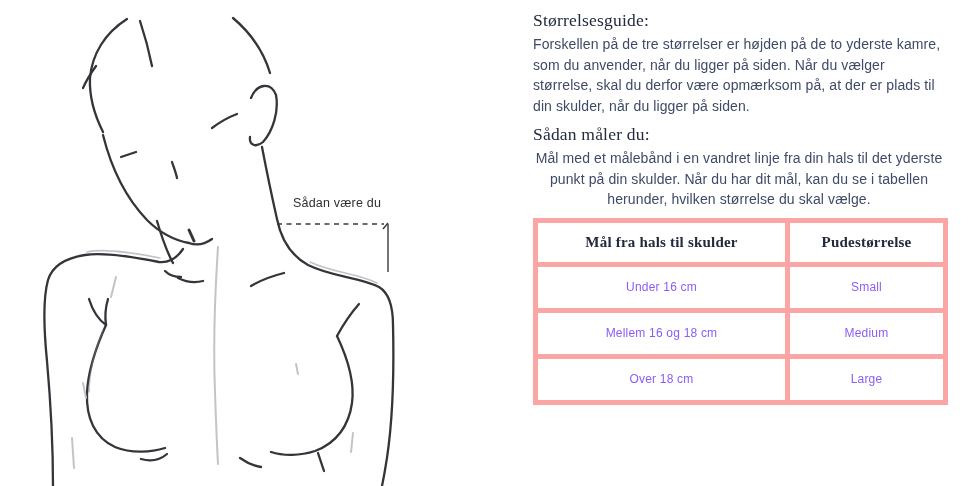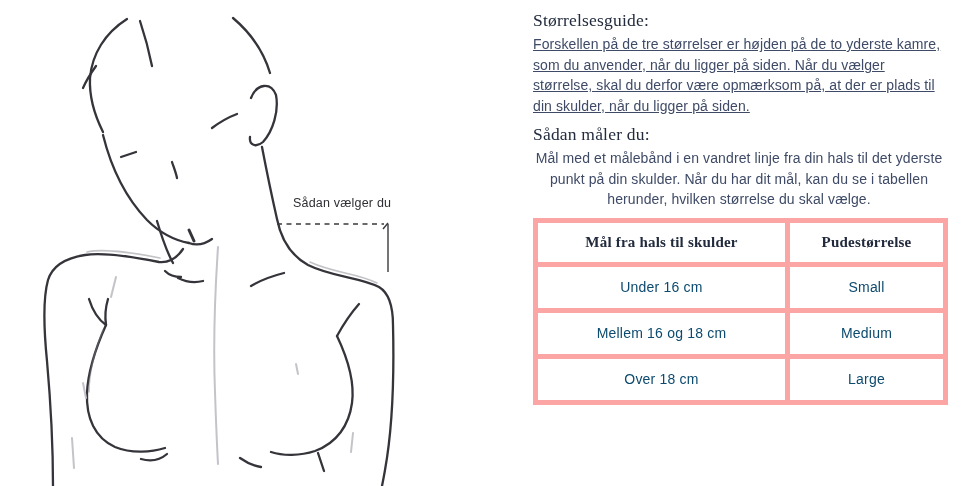--- a/index.html
+++ b/index.html
@@ -15,39 +15,39 @@
   }
 
   
   .text-pane{position:absolute;left:533px;top:10px;width:412px;color:#3e4a66;}
   .text-pane h2{
     font-family:"Liberation Serif",serif;font-weight:400;
     font-size:17.5px;line-height:21px;color:#222b3d;
     letter-spacing:.2px;margin:0 0 3px 0;
   }
   .text-pane p{font-size:14px;line-height:20.5px;margin:0;letter-spacing:.1px;}
-  .para-1{margin-bottom:8px !important;text-decoration:underline;}
+  .para-1{margin-bottom:8px !important;}
   .dims{margin-bottom:13px !important;}
   .para-2{margin-bottom:8px !important;text-align:center;}
   .para-3{margin-bottom:13px !important;}
   .dims .it{font-style:italic;}
 
   
   table.size-table{
     border-collapse:collapse;width:410px;table-layout:fixed;
     margin-top:0;
   }
   table.size-table th, table.size-table td{
     border:5px solid #fca5a5;text-align:center;vertical-align:middle;padding:0;
   }
   table.size-table th{
     font-family:"Liberation Serif",serif;font-weight:700;
     font-size:15px;color:#222b3d;height:39px;letter-spacing:.2px;
   }
-  table.size-table td{font-size:14px;color:#0c4a6e;height:41px;letter-spacing:.2px;}
+  table.size-table td{font-size:12px;color:#8b5cf6;height:41px;letter-spacing:.2px;}
   col.c1{width:252px;} col.c2{width:158px;}
 </style>
 </head>
 <body>
 
 <div class="page">
 
   <div class="figure-pane">
     <svg width="480" height="486" viewBox="0 0 480 486">
 
@@ -93,21 +93,21 @@
         <path d="M310,262 C333,273 358,273 377,283"></path>
         <path d="M103,330 C95,350 89,372 89,392"></path>
       </g>
 
       <g stroke="#3a3a3e" fill="none">
         <path stroke-width="1.6" stroke-dasharray="5 4.5" d="M277,224 L384,224"></path>
         <path stroke-width="1.4" d="M388,224 L388,272"></path>
         <path stroke-width="1.4" d="M383,229 L388,223"></path>
       </g>
     </svg>
-    <div class="measure-label">Sådan vælger du</div>
+    <div class="measure-label">Sådan være du</div>
   </div>
 
   <div class="text-pane">
     <h2>Størrelsesguide:</h2>
     <p class="para-1">Forskellen på de tre størrelser er højden på de to yderste kamre, som du anvender, når du ligger på siden. Når du vælger størrelse, skal du derfor være opmærksom på, at der er plads til din skulder, når du ligger på siden.</p>
     <h2>Sådan måler du:</h2>
     <p class="para-2">Mål med et målebånd i en vandret linje fra din hals til det yderste punkt på din skulder. Når du har dit mål, kan du se i tabellen herunder, hvilken størrelse du skal vælge.</p>
 
     <table class="size-table">
       <colgroup>

